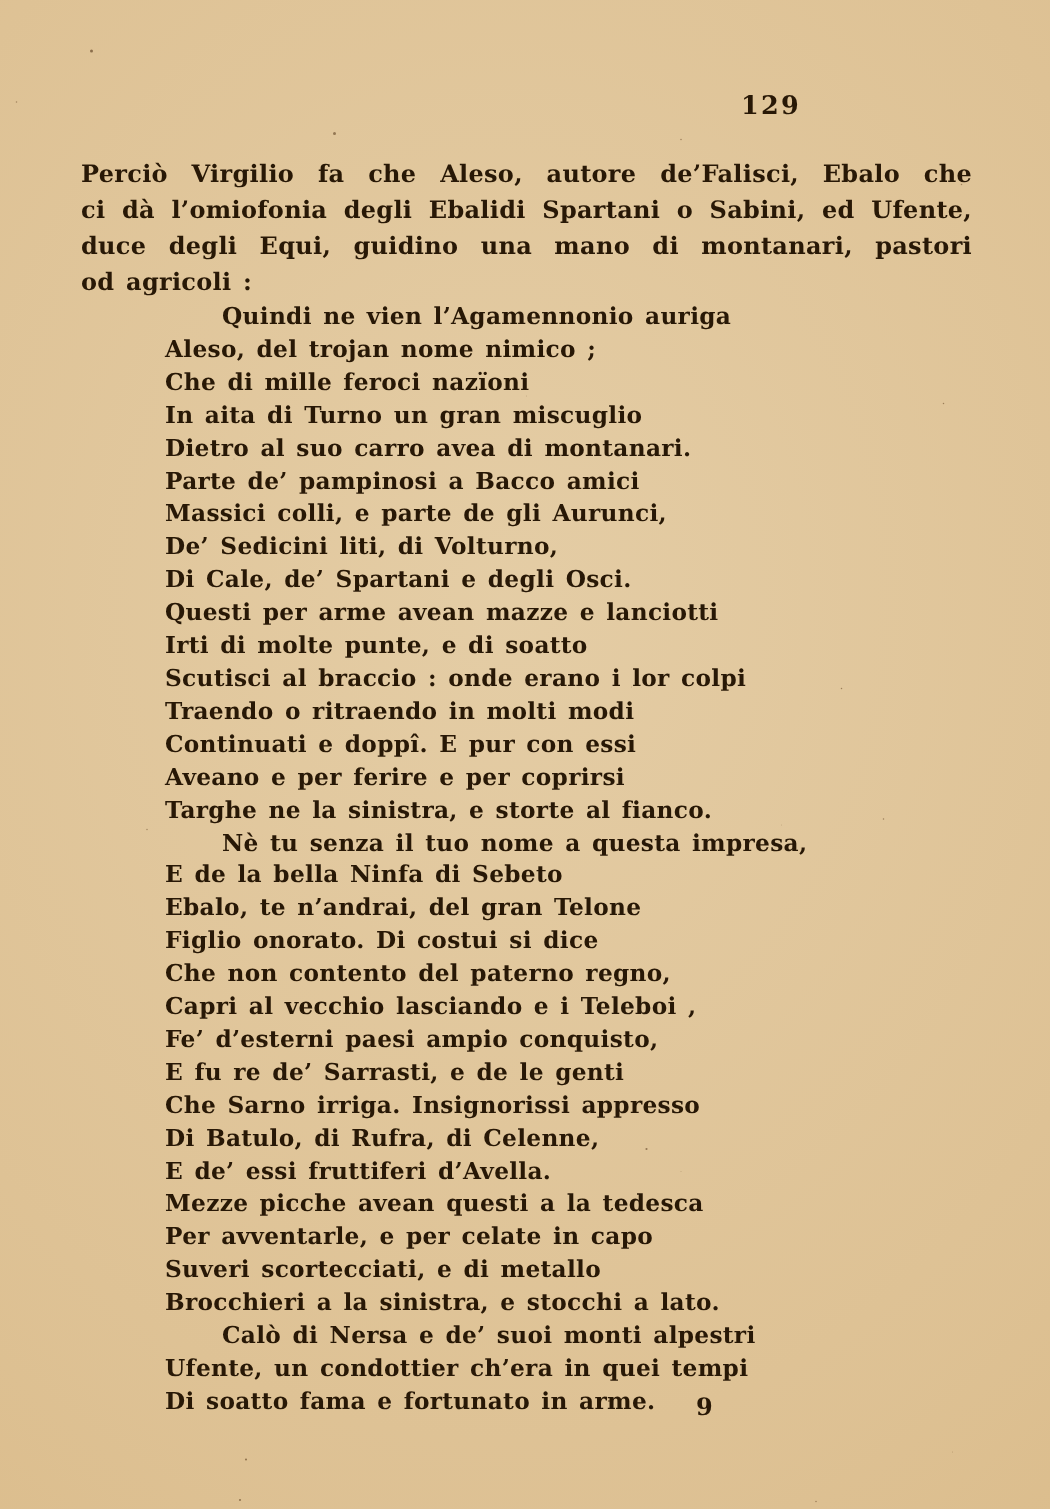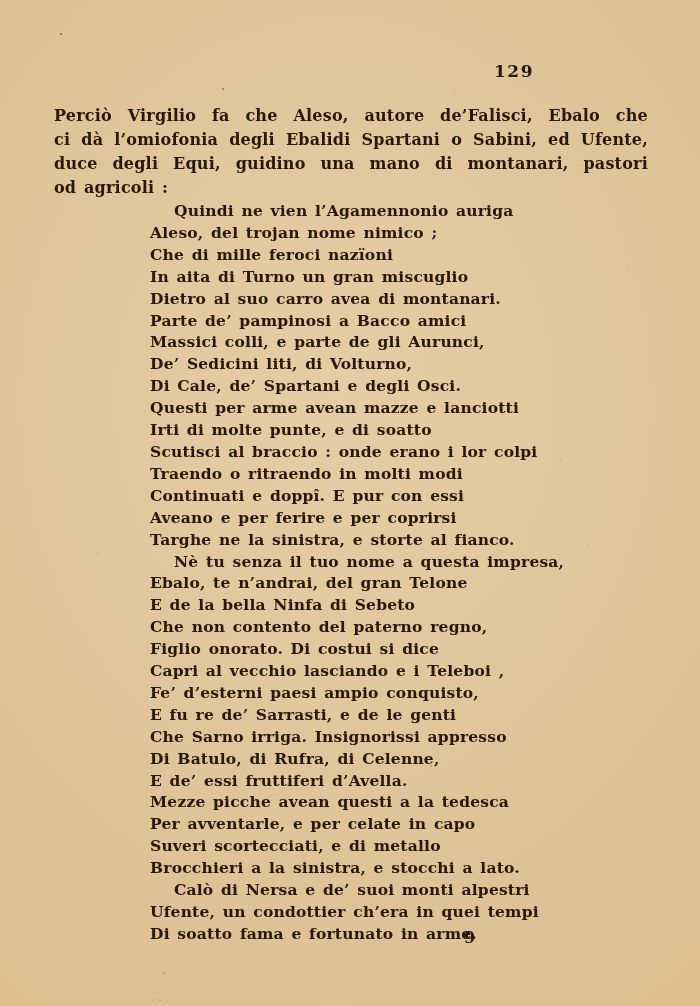--- a/index.html
+++ b/index.html
@@ -69,29 +69,29 @@
     letter-spacing: 0.2px;
     word-spacing: 2px;
     text-align: justify;
     text-align-last: justify;
     white-space: normal;
   }
   .prose .prose-line:last-child {
     text-align-last: left;
   }
   .verse-line {
-    margin-left: 96px;
+    margin-left: 56px;
     font-size: 15.5px;
     line-height: 21.9px;
     letter-spacing: 0.2px;
     word-spacing: 2px;
     white-space: nowrap;
   }
   .verse-line.indent {
-    margin-left: 120px;
+    margin-left: 94px;
   }
   .signature {
     position: absolute;
     top: 928px;
     left: 464px;
     font-size: 16px;
   }
 </style>
 </head>
 <body>
@@ -142,27 +142,27 @@
         <div class="verse-line">Traendo o ritraendo in molti modi</div>
 
         <div class="verse-line">Continuati e doppî. E pur con essi</div>
 
         <div class="verse-line">Aveano e per ferire e per coprirsi</div>
 
         <div class="verse-line">Targhe ne la sinistra, e storte al fianco.</div>
 
         <div class="verse-line indent">Nè tu senza il tuo nome a questa impresa,</div>
 
+        <div class="verse-line">E de la bella Ninfa di Sebeto</div>
+
         <div class="verse-line">Ebalo, te n’andrai, del gran Telone</div>
 
-        <div class="verse-line">E de la bella Ninfa di Sebeto</div>
+        <div class="verse-line">Figlio onorato. Di costui si dice</div>
 
         <div class="verse-line">Che non contento del paterno regno,</div>
-
-        <div class="verse-line">Figlio onorato. Di costui si dice</div>
 
         <div class="verse-line">Capri al vecchio lasciando e i Teleboi ,</div>
 
         <div class="verse-line">Fe’ d’esterni paesi ampio conquisto,</div>
 
         <div class="verse-line">E fu re de’ Sarrasti, e de le genti</div>
 
         <div class="verse-line">Che Sarno irriga. Insignorissi appresso</div>
 
         <div class="verse-line">Di Batulo, di Rufra, di Celenne,</div>

